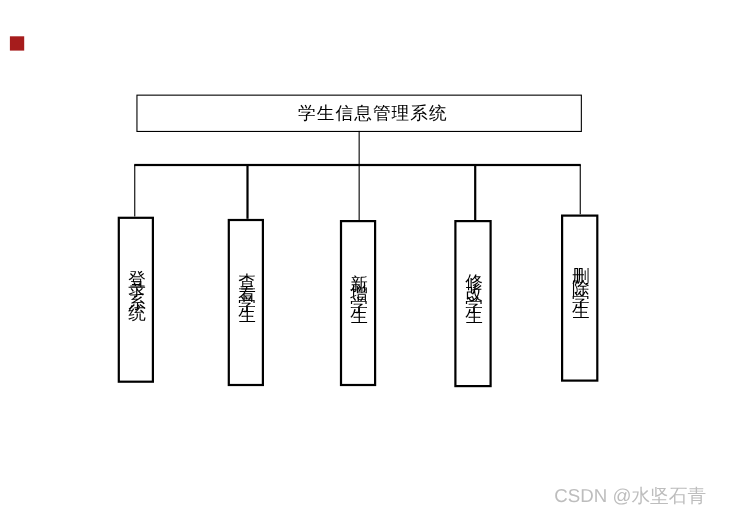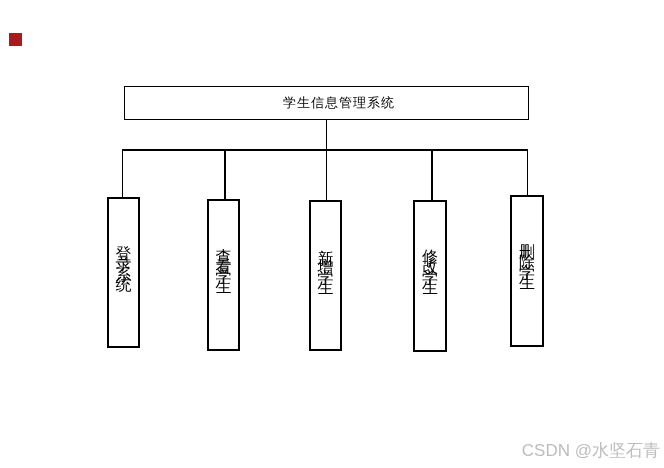--- a/index.html
+++ b/index.html
@@ -35,21 +35,21 @@
     width: 405px;
     height: 34px;
     border: 1.5px solid #000000;
     box-sizing: border-box;
     background: #ffffff;
     display: flex;
     align-items: center;
     justify-content: center;
   }
   .root-box .root-label {
-    font-size: 13px;
+    font-size: 16px;
     letter-spacing: 1px;
     margin-left: 25px; 
     white-space: nowrap;
   }
 
   
   .line {
     position: absolute;
     background: #000000;
   }
@@ -83,21 +83,21 @@
     text-orientation: upright;
     font-size: 16px;
     letter-spacing: 10px;
     line-height: 1;
     white-space: nowrap;
   }
 
   
   .watermark {
     position: absolute;
-    right: 4px;
+    right: 22px;
     top: 439px;
     font-family: "Liberation Sans", "DejaVu Sans", sans-serif;
     font-size: 17px;
     color: #bdbdbd;
     white-space: nowrap;
   }
 </style>
 </head>
 <body>
 

